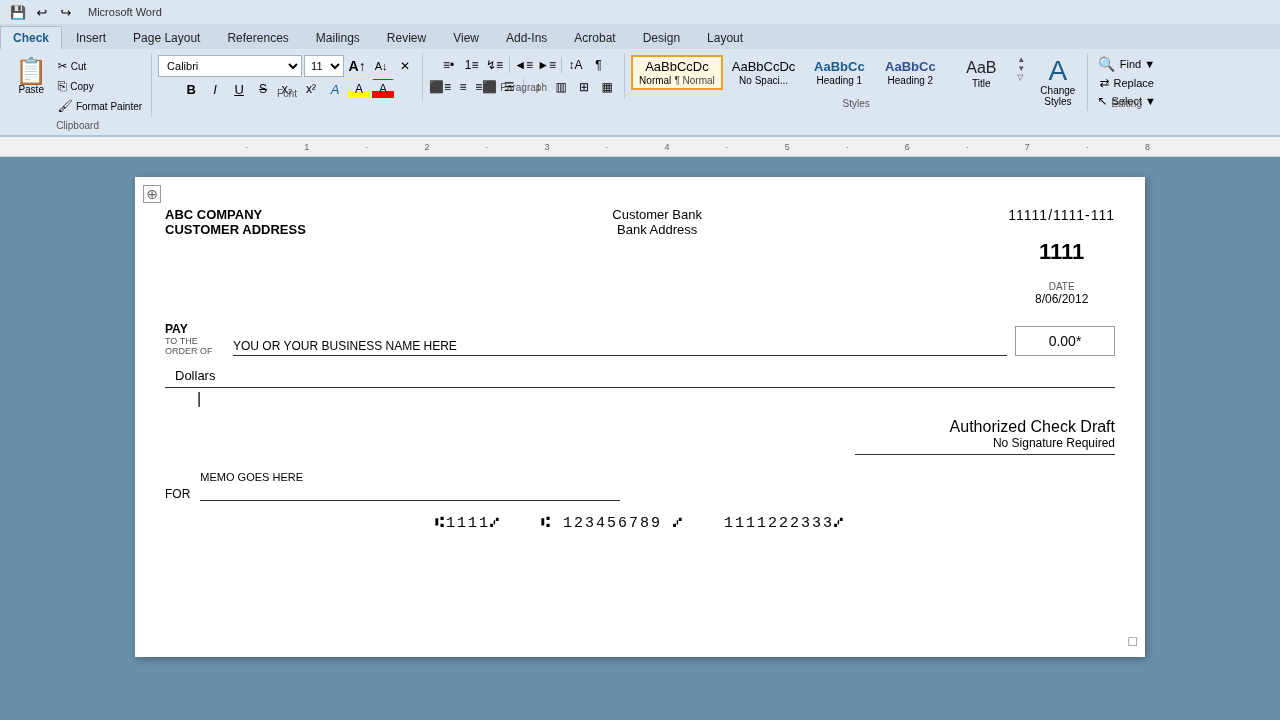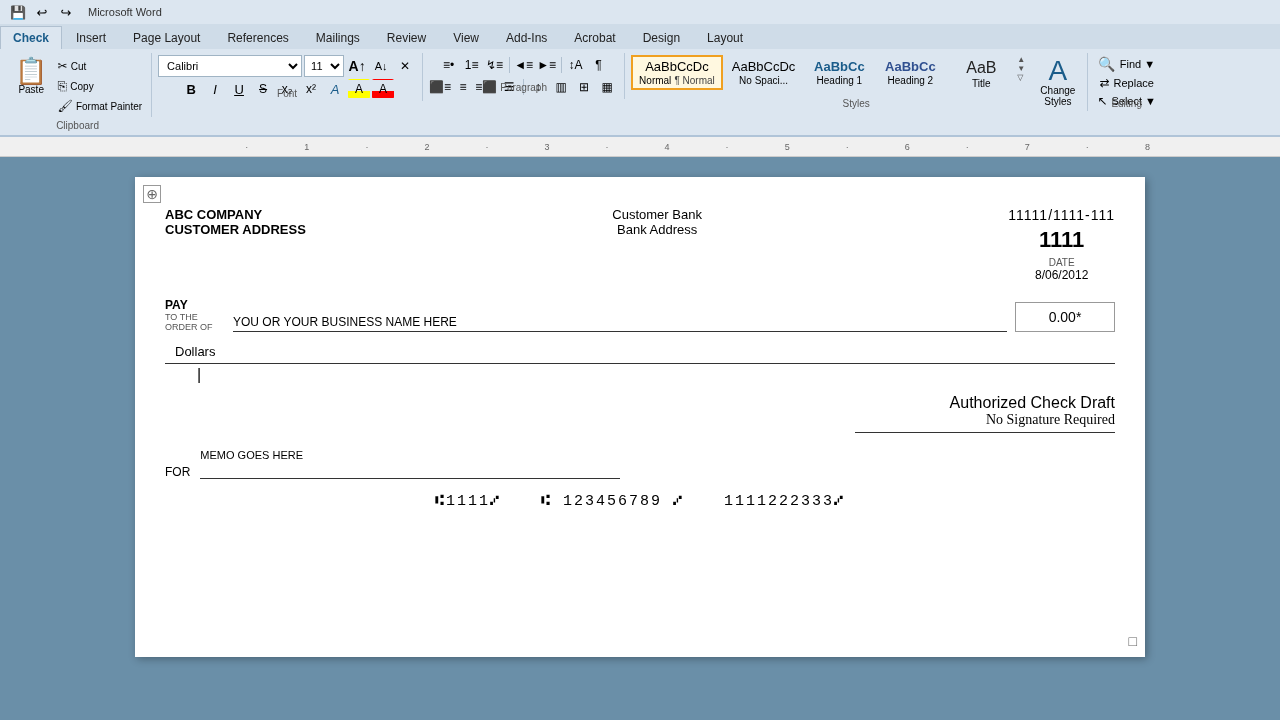--- a/index.html
+++ b/index.html
@@ -296,21 +296,21 @@
 
     <div class="check-header" style="margin-top:10px;">
       <div>
         <div class="check-company">ABC COMPANY</div>
         <div class="check-address">CUSTOMER ADDRESS</div>
       </div>
       <div class="check-bank">
         <div style="font-size:13px;font-weight:normal;">Customer Bank</div>
         <div style="font-size:13px;font-weight:normal;">Bank Address</div>
       </div>
-      <div style="display:flex;flex-direction:column;align-items:center;gap:4px;">
+      <div style="display:flex;flex-direction:column;align-items:center;gap:16px;">
         <div style="font-size:14px;letter-spacing:1px;">11111/1111-111</div>
         <div class="check-number">1111</div>
         <div style="display:flex;gap:30px;align-items:flex-end;">
           <div style="text-align:center;">
             <div style="font-size:10px;color:#555;">DATE</div>
             <div style="font-size:12px;">8/06/2012</div>
           </div>
         </div>
       </div>
     </div>
@@ -330,21 +330,21 @@
     <div class="amount-words-line" style="display:flex;align-items:flex-end;margin-top:12px;padding-bottom:4px;border-bottom:1px solid #333;">
       <div style="font-size:13px;margin-left:10px;">Dollars</div>
     </div>
 
     <div style="position:relative;height:14px;">
       <span style="position:absolute;left:32px;top:2px;font-size:16px;color:#000;">|</span>
     </div>
 
     <div style="display:flex;flex-direction:column;align-items:flex-end;margin-top:16px;">
       <div style="font-size:16px;">Authorized Check Draft</div>
-      <div style="font-size:14px;font-family:Liberation Serif, serif;">No Signature Required</div>
+      <div style="font-size:12px;">No Signature Required</div>
       <div style="width:260px;border-top:1px solid #333;margin-top:4px;"></div>
     </div>
 
     <div class="check-memo" style="display:flex;align-items:flex-end;gap:10px;margin-top:16px;">
       <div style="font-size:12px;">FOR</div>
       <div style="width:420px;border-bottom:1px solid #333;padding-bottom:17px;font-size:11px;">MEMO GOES HERE</div>
     </div>
 
     <div class="check-micr" style="display:flex;justify-content:center;gap:40px;margin-top:14px;font-family:'Courier New',monospace;font-size:15px;letter-spacing:2px;">
       <span>⑆1111⑇</span>

